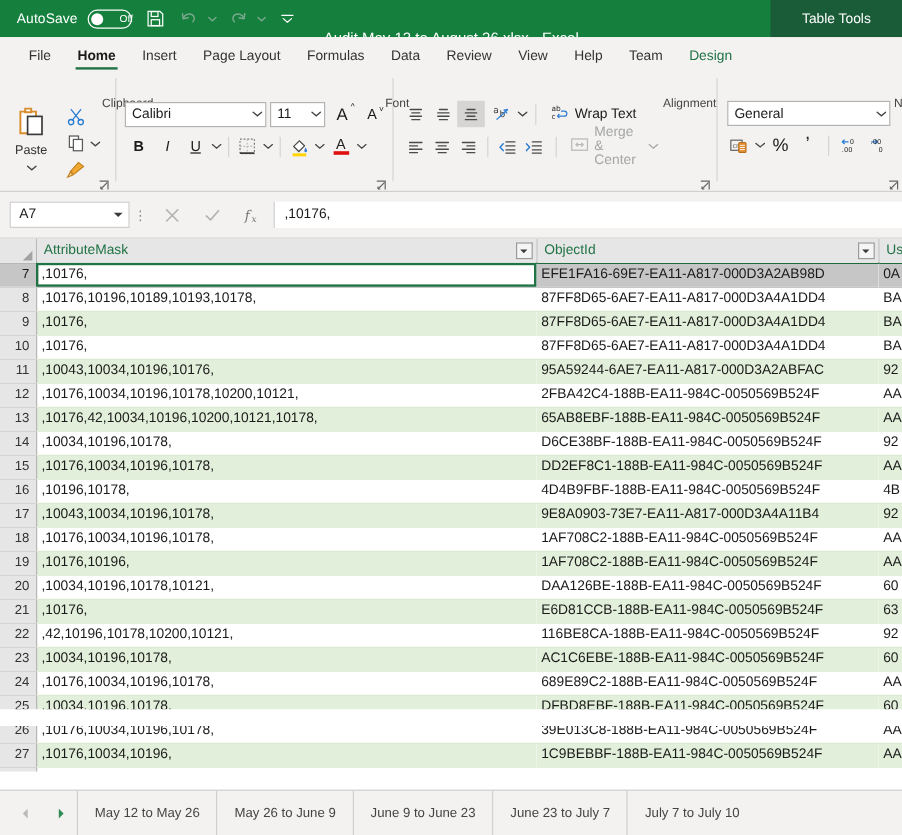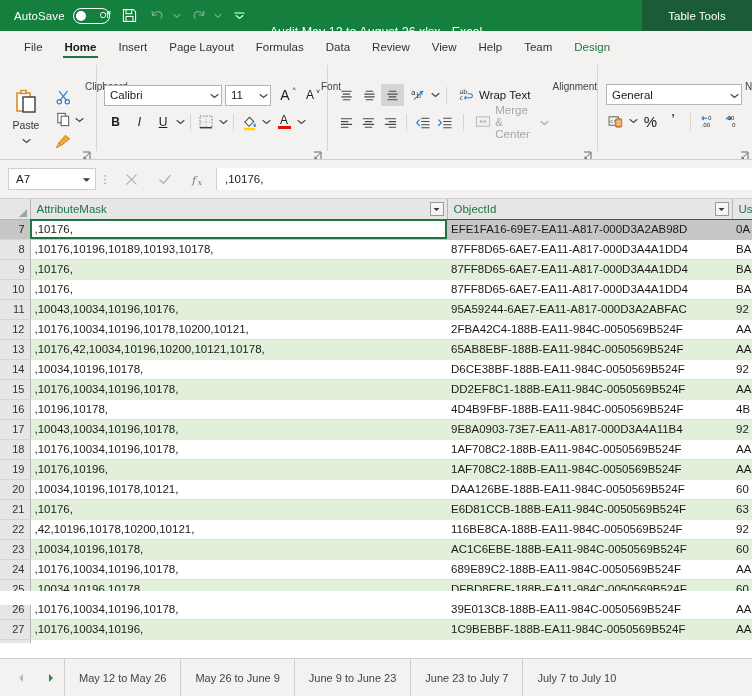--- a/index.html
+++ b/index.html
@@ -130,21 +130,21 @@
   .num-row2 { display: flex; align-items: center; padding-left: 8px; margin-top: 5px; }
   .combo-num { width: 136px; gap: 29px; }
 
   
   .formulabar {
     height: 39px; background: #f3f2f1;
     display: flex; align-items: center;
     border-bottom: 1px solid #d2d0ce;
   }
   .namebox {
-    margin-left: 8px; width: 88px; height: 22px;
+    margin-left: 8px; width: 100px; height: 22px;
     background: #ffffff; border: 1px solid #d0cece;
     display: flex; align-items: center; padding: 0 4px 0 7px;
     font-size: 11.5px; color: #1a1a1a;
   }
   .namebox .nv { flex: 1; }
   .fb-dots { width: 18px; text-align: center; color: #8a8886; font-size: 11px; }
   .fb-ico { width: 34px; height: 24px; display: flex; align-items: center; justify-content: center; }
   .fb-input {
     flex: 1; height: 22px; margin-right: 0; background: #ffffff;
     border-left: 1px solid #d0cece;

